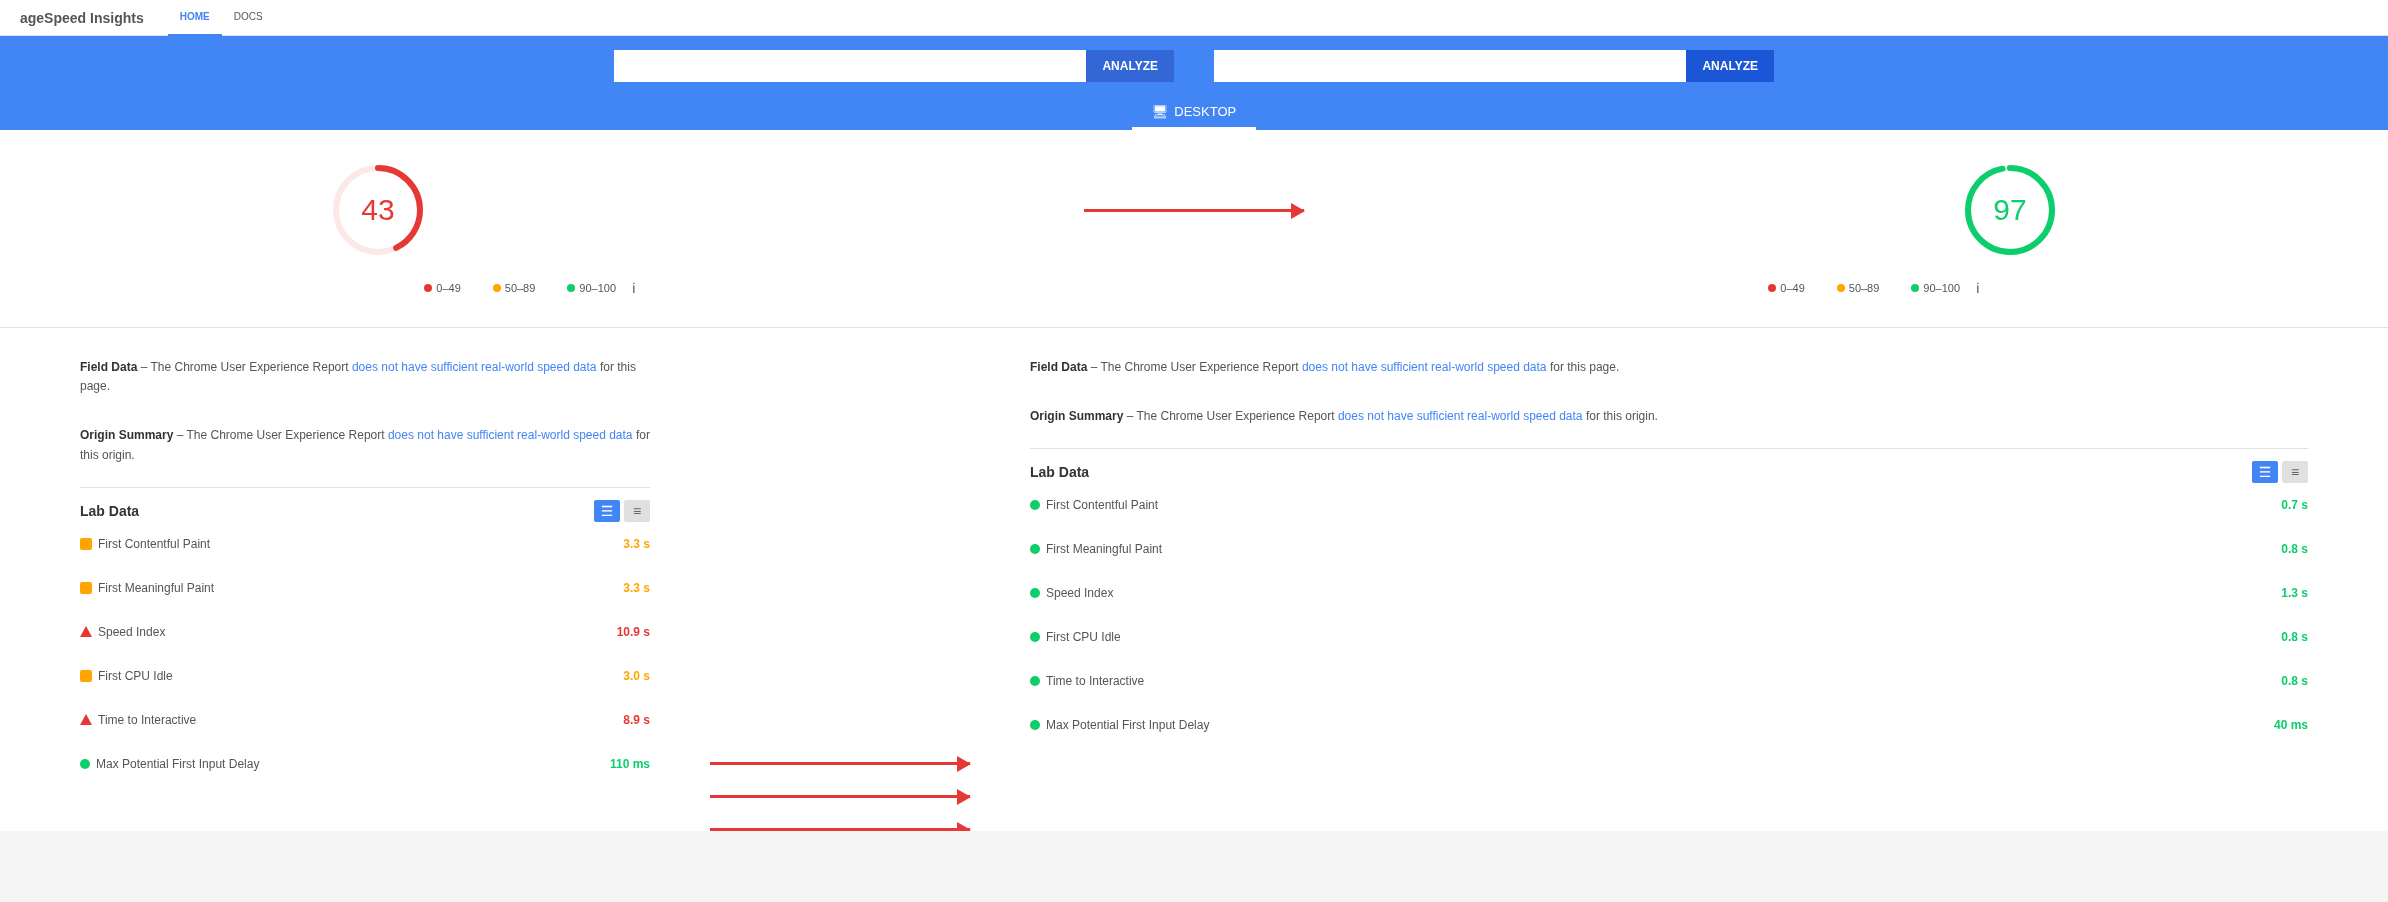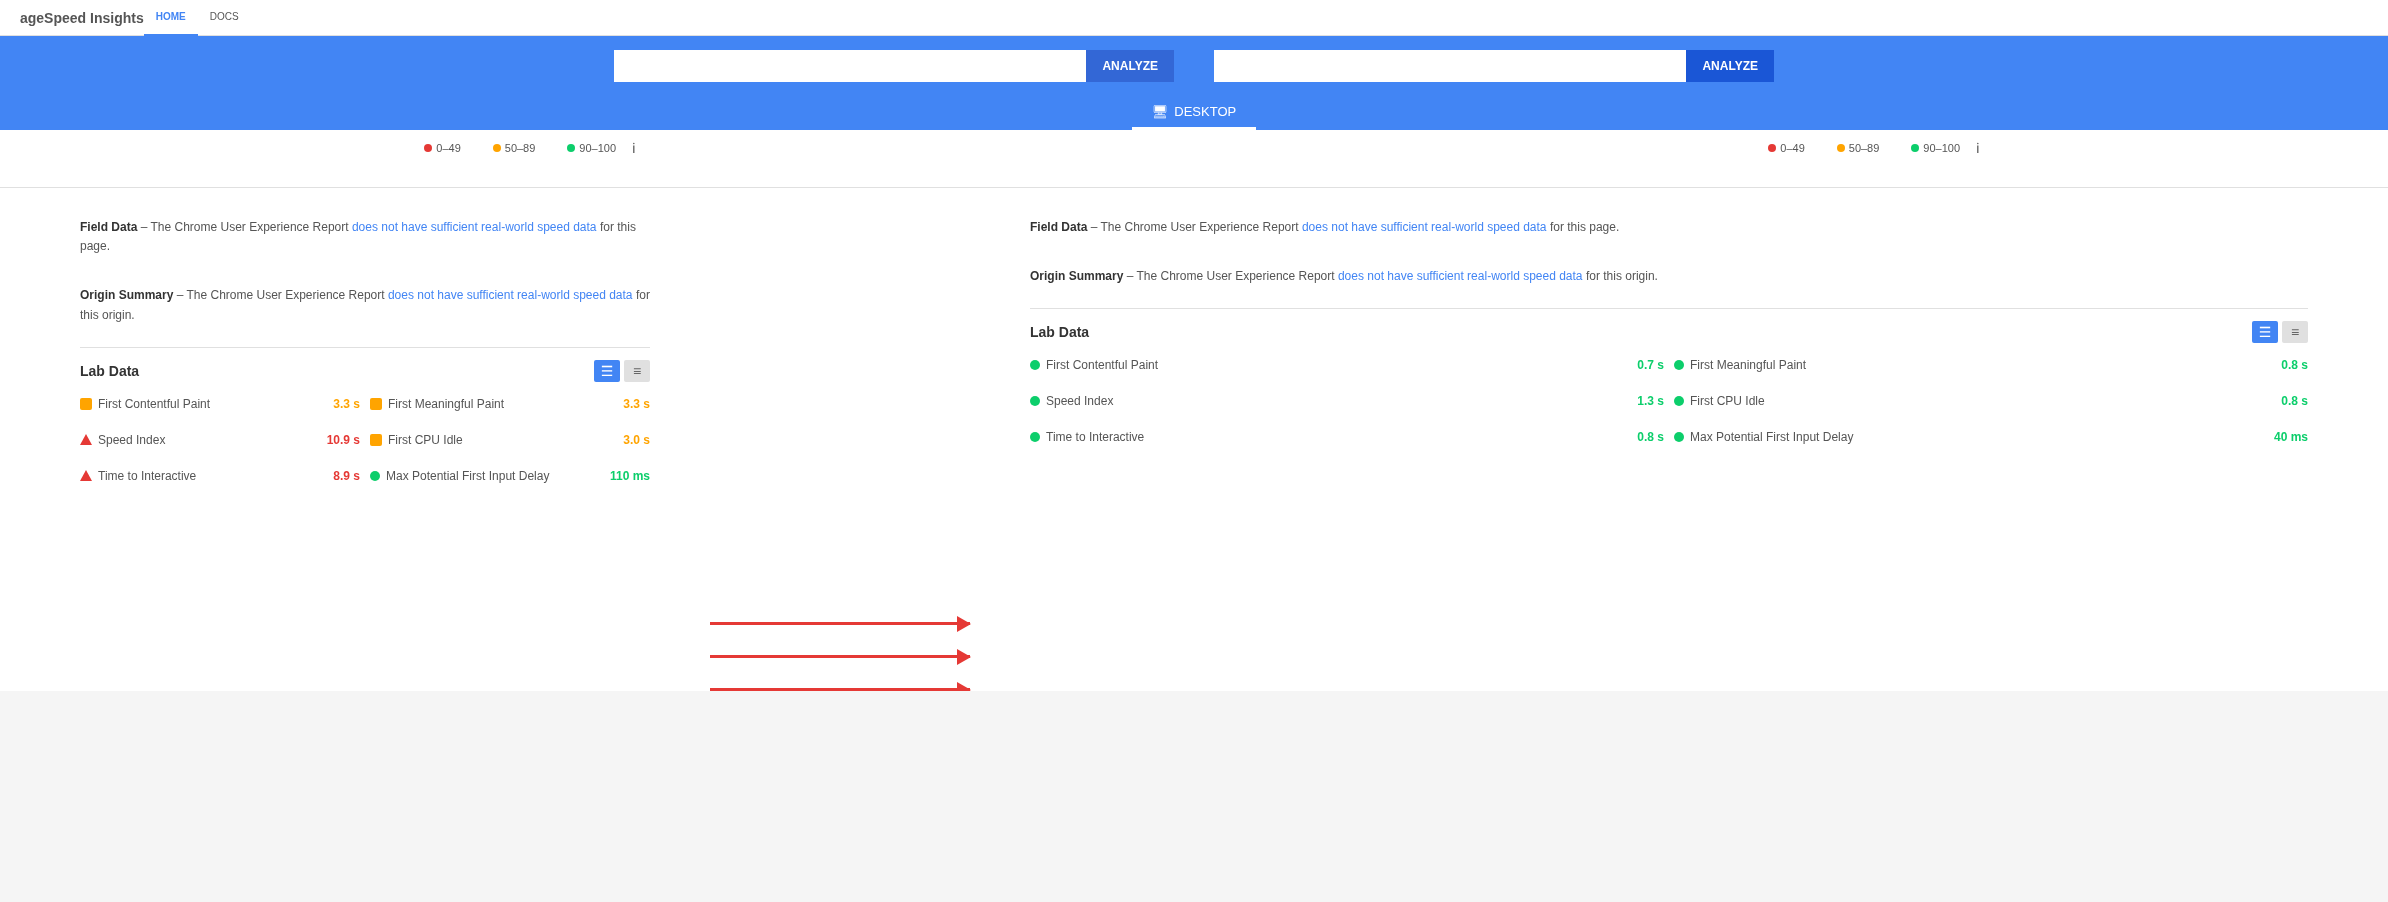--- a/index.html
+++ b/index.html
@@ -10,20 +10,21 @@
       display: flex;
       align-items: center;
       background: #fff;
       border-bottom: 1px solid #e0e0e0;
       padding: 0 20px;
       height: 36px;
     }
     .nav-logo {
       font-size: 14px;
       color: #555;
+      margin-right: 24px;
       font-weight: bold;
     }
     .nav-item {
       font-size: 10px;
       padding: 0 12px;
       height: 36px;
       display: flex;
       align-items: center;
       cursor: pointer;
       color: #555;
@@ -213,22 +214,22 @@
       color: #fff;
     }
     .lab-icon-btn.inactive-icon {
       background: #e0e0e0;
       color: #666;
     }
 
     
     .metrics-grid {
       display: grid;
-      grid-template-columns: 1fr 1fr;
-      gap: 12px 10px;
+      grid-template-columns: 1fr;
+      gap: 20px 10px;
     }
     .metric-row {
       display: flex;
       align-items: center;
       padding: 5px 0;
       gap: 6px;
       font-size: 12px;
     }
     .metric-icon {
       width: 12px;
@@ -319,20 +320,49 @@
   <div class="tab-row">
     <div class="tab-item active">
       <span>🖥</span>
       <span>DESKTOP</span>
     </div>
   </div>
 </div>
 
 <div style="background:#fff;">
 
+  <div class="scores-row">
+
+    <div class="score-circle-wrapper">
+      <div class="score-circle">
+        <svg width="100" height="100" viewBox="0 0 100 100">
+
+          <circle cx="50" cy="50" r="42" fill="none" stroke="#fde8e8" stroke-width="6"></circle>
+
+          <circle cx="50" cy="50" r="42" fill="none" stroke="#e53935" stroke-width="6" stroke-dasharray="113 151" stroke-linecap="round"></circle>
+        </svg>
+        <span class="score-number score-red">43</span>
+      </div>
+    </div>
+
+    <div class="center-arrow">
+      <div class="arrow-line" style="width:220px;"></div>
+    </div>
+
+    <div class="score-circle-wrapper">
+      <div class="score-circle">
+        <svg width="100" height="100" viewBox="0 0 100 100">
+          <circle cx="50" cy="50" r="42" fill="none" stroke="#e8f5e9" stroke-width="6"></circle>
+
+          <circle cx="50" cy="50" r="42" fill="none" stroke="#0cce6b" stroke-width="6" stroke-dasharray="256 8" stroke-linecap="round"></circle>
+        </svg>
+        <span class="score-number score-green">97</span>
+      </div>
+    </div>
+  </div>
 
   <div style="display:flex; justify-content:space-around; padding: 0 0 10px 0;">
 
     <div class="legend-row" style="flex:1; justify-content:center;">
       <div class="legend-item">
         <div class="legend-dot red"></div>
         <span>0–49</span>
       </div>
       <div class="legend-item">
         <div class="legend-dot orange"></div>

